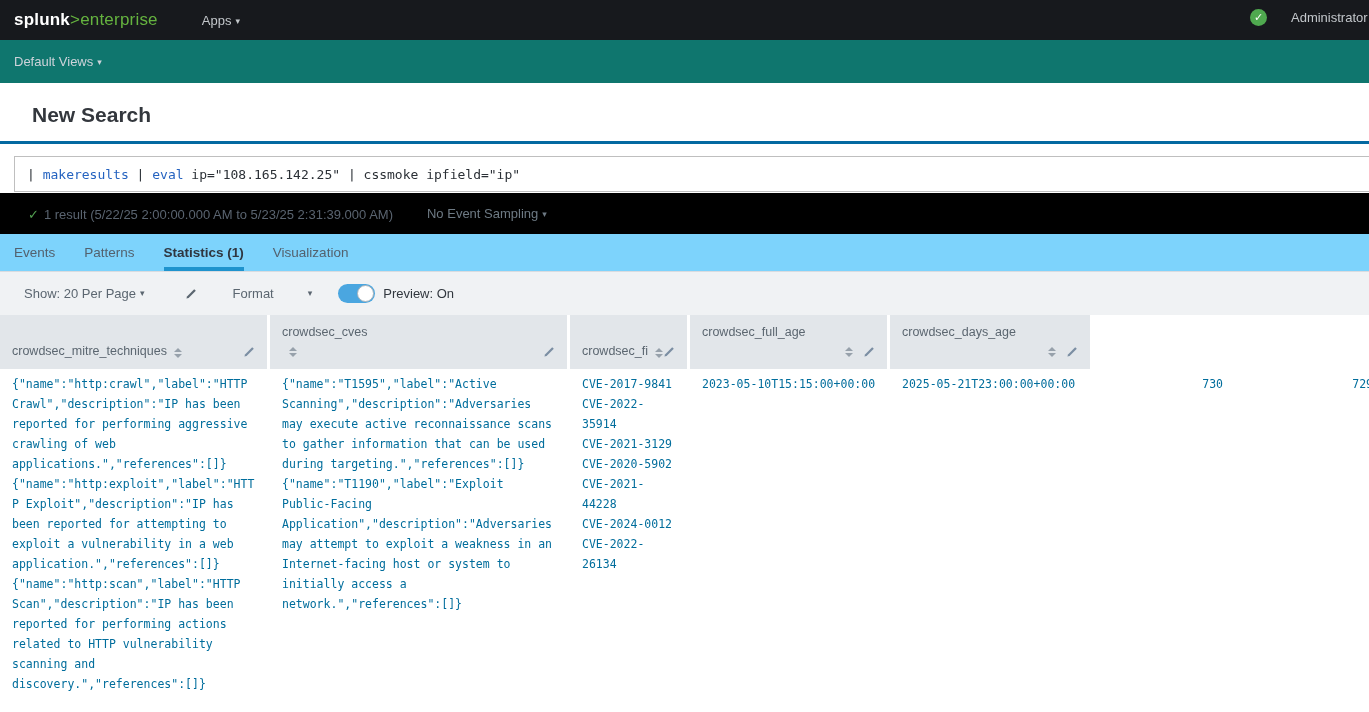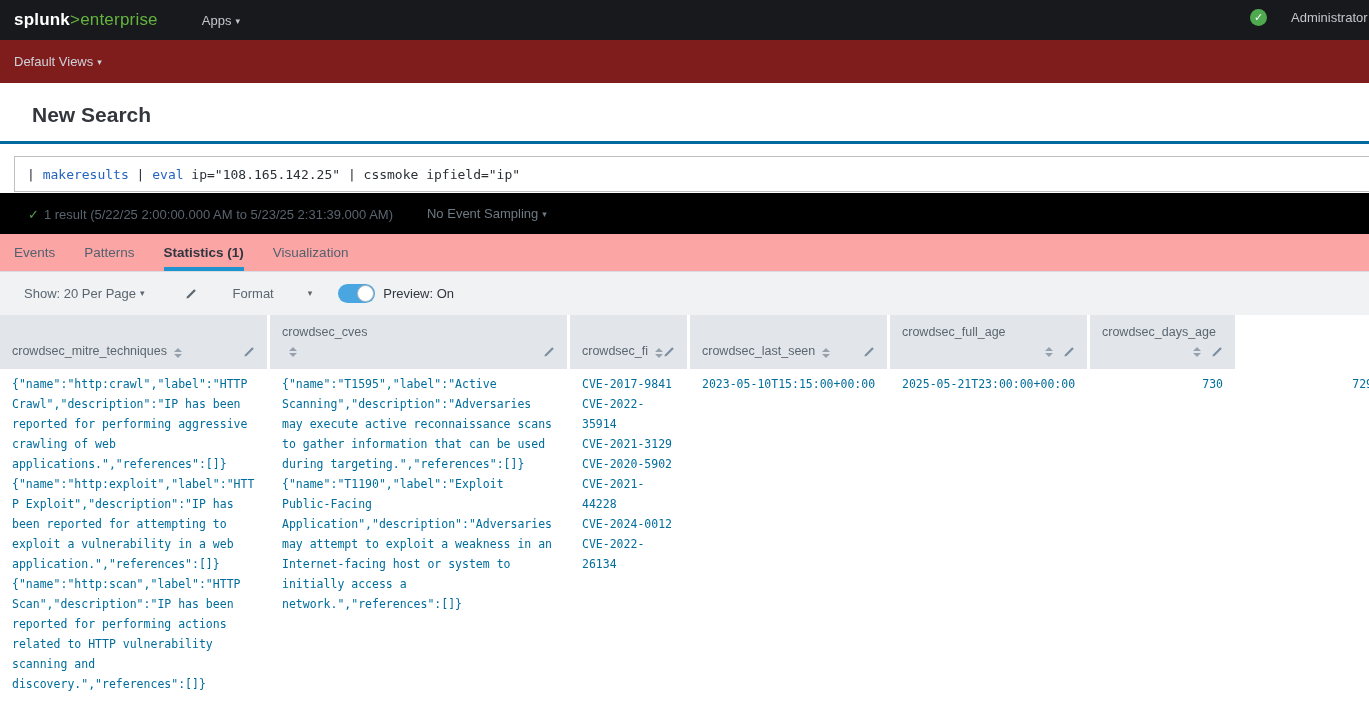--- a/index.html
+++ b/index.html
@@ -15,21 +15,21 @@
   .topbar-apps { margin-left:44px; color:#c3c7cb; font-size:13px; cursor:default; }
   .topbar-right { position:absolute; left:1250px; top:0; height:34px;
                   display:flex; align-items:center; gap:24px; }
   .status-circle { width:17px; height:17px; border-radius:50%; background:#4fa94f;
                    color:#fff; font-size:11px; display:flex; align-items:center;
                    justify-content:center; }
   .user-label { color:#c3c7cb; font-size:13px; white-space:nowrap; }
   .caret { font-size:9px; margin-left:4px; position:relative; top:-1px; }
 
   
-  .appbar { height:43px; background:#7f1d1d; display:flex; align-items:center;
+  .appbar { height:43px; background:#0f766e; display:flex; align-items:center;
             padding-left:14px; }
   .default-views { color:#cdd3da; font-size:13px; }
 
   
   .title-wrap { padding:20px 14px 14px 32px; border-bottom:3px solid #0369a1; }
   .page-title { font-size:21px; font-weight:600; color:#33373d; }
 
   
   .search-bar { margin:12px 0 0 14px; width:1365px; height:36px;
                 border:1px solid #bfbfbf; background:#fff; display:flex;
@@ -39,21 +39,21 @@
   .seg-command { color:#2563c0; white-space:pre; }
 
   
   .result-strip { margin-top:1px; height:41px; background:#000000; display:flex;
                   align-items:center; padding-left:28px; gap:34px; }
   .result-check { color:#53a051; font-size:13px; margin-right:5px; }
   .result-text { color:#5a6470; font-size:13px; }
   .sampling { color:#6e7a84; font-size:13px; }
 
   
-  .tabs { height:37px; background:#fca5a5; display:flex; align-items:stretch;
+  .tabs { height:37px; background:#7dd3fc; display:flex; align-items:stretch;
           padding-left:14px; }
   .tab { display:flex; align-items:center; margin-right:29px; font-size:13.5px;
          color:#53616e; border-bottom:4px solid transparent; padding-top:3px;
          cursor:default; }
   .tab.active { color:#2f3640; font-weight:bold; border-bottom-color:#1f93cd; }
 
   
   .toolbar { height:44px; background:#f0f2f4; border-top:1px solid #d9dce0;
              display:flex; align-items:center; padding-left:24px; }
   .tb-item { color:#5b6670; font-size:13px; display:flex; align-items:center; }
@@ -197,32 +197,20 @@
         <span class="sort">
           <i class="up"></i>
           <i class="dn"></i>
         </span>
         <span class="pencil">
           <svg width="12" height="12" viewBox="0 0 12 12">
             <path d="M9.2 1.2 L10.8 2.8 L3.6 10 L1.4 10.6 L2 8.4 Z" fill="#7b8ea3"></path>
           </svg>
         </span>
       </div>
-      <div class="hcell oneline">
-        <span class="hlabel">crowdsec_last_seen</span>
-        <span class="sort">
-          <i class="up"></i>
-          <i class="dn"></i>
-        </span>
-        <span class="pencil">
-          <svg width="12" height="12" viewBox="0 0 12 12">
-            <path d="M9.2 1.2 L10.8 2.8 L3.6 10 L1.4 10.6 L2 8.4 Z" fill="#7b8ea3"></path>
-          </svg>
-        </span>
-      </div>
       <div class="hcell twoline alignright">
         <span class="hlabel">crowdsec_full_age</span>
         <span class="icon-row">
           <span class="sort">
             <i class="up"></i>
             <i class="dn"></i>
           </span>
           <span class="pencil">
             <svg width="12" height="12" viewBox="0 0 12 12">
               <path d="M9.2 1.2 L10.8 2.8 L3.6 10 L1.4 10.6 L2 8.4 Z" fill="#7b8ea3"></path>

